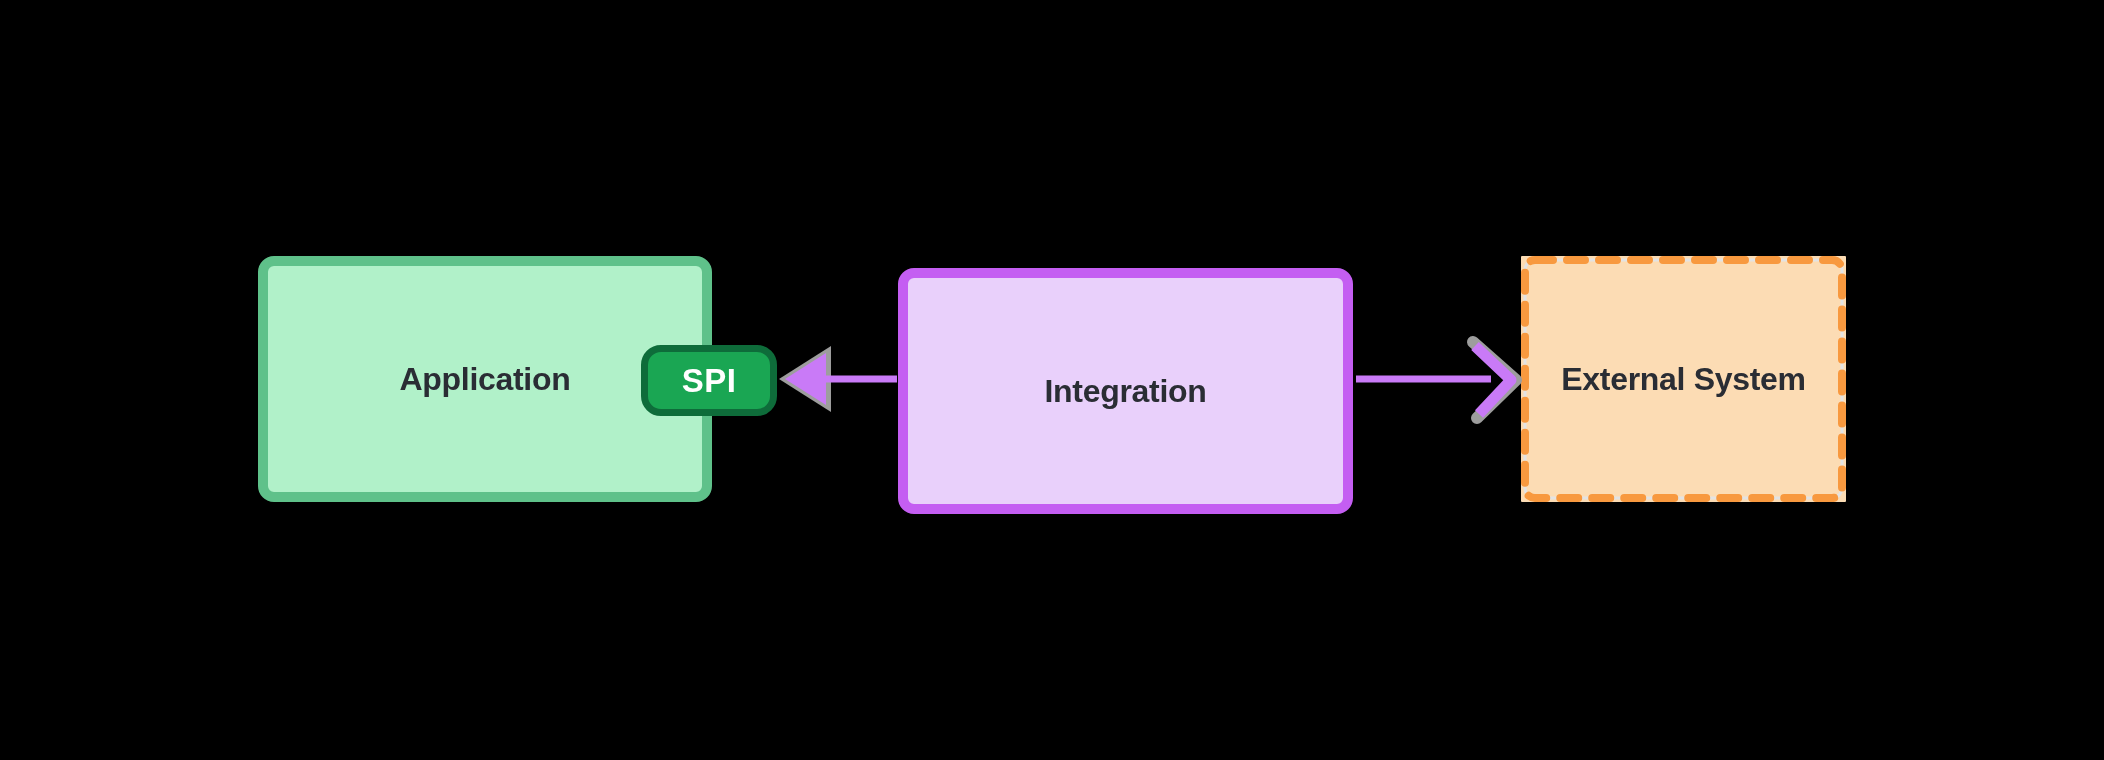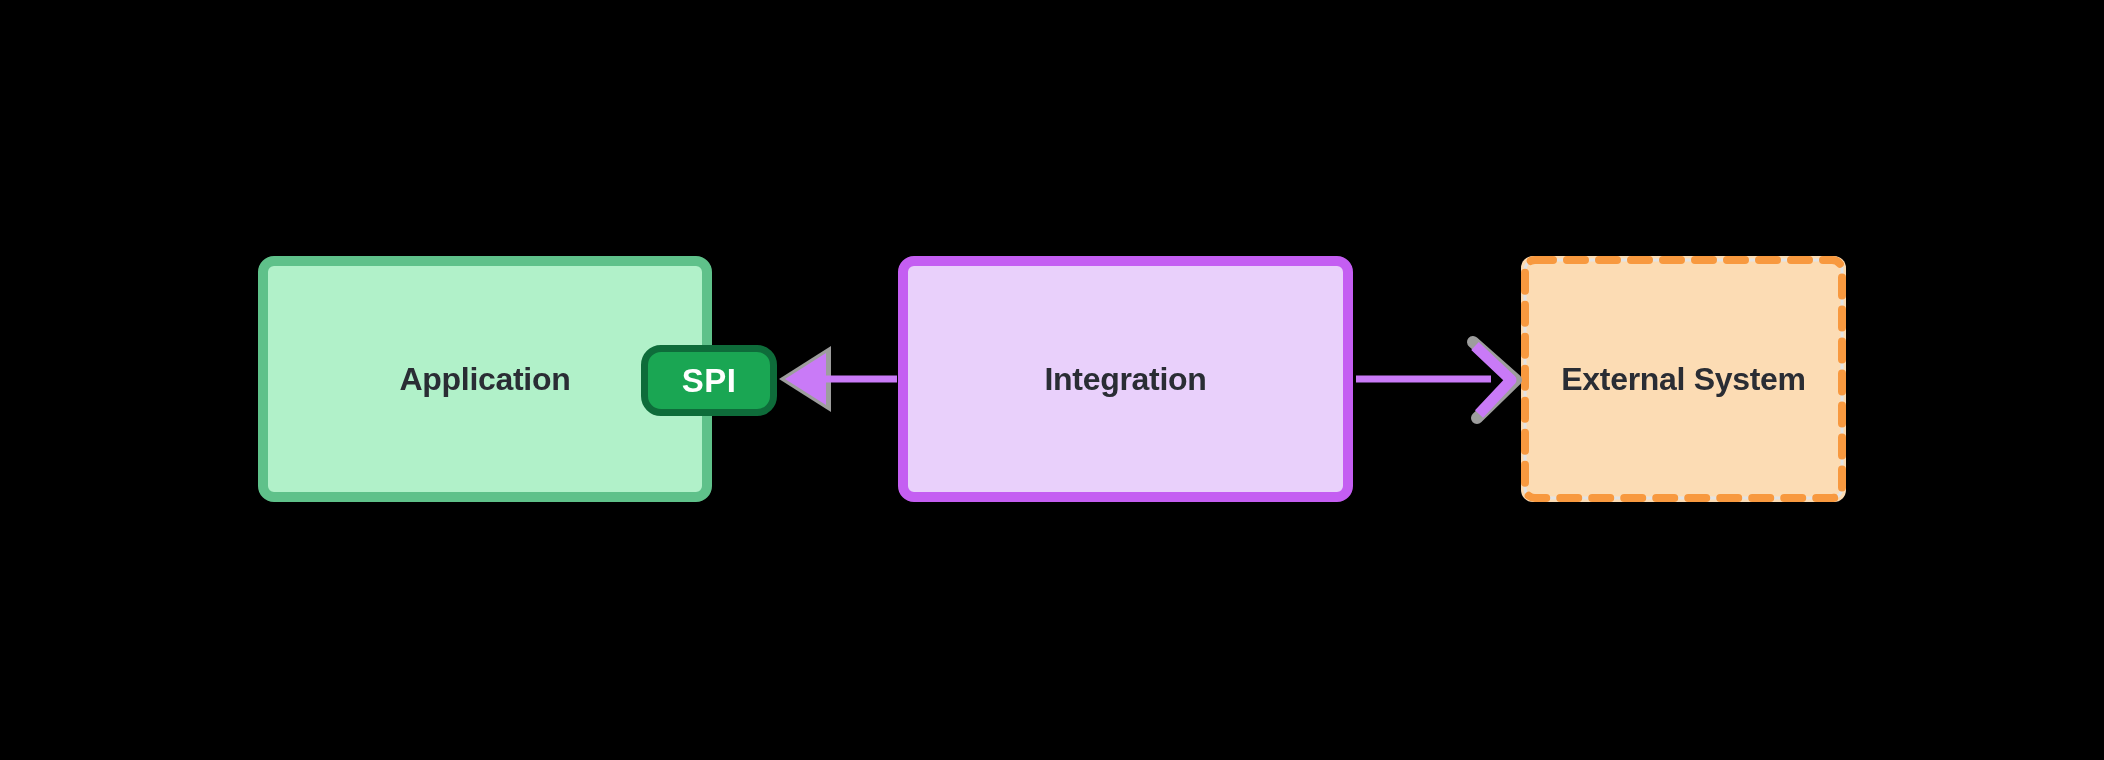--- a/index.html
+++ b/index.html
@@ -22,29 +22,29 @@
     color:#2a2d34;
     white-space:nowrap;
   }
   #node-application{
     left:258px;top:256px;width:454px;height:246px;
     background:#b1f1c9;
     border:10px solid #5fc18a;
     border-radius:16px;
   }
   #node-integration{
-    left:898px;top:256px;width:455px;height:246px;
+    left:898px;top:268px;width:455px;height:246px;
     background:#e9d0fb;
     border:10px solid #c45ef2;
     border-radius:16px;
   }
   #node-external{
     left:1521px;top:256px;width:325px;height:246px;
     background:#fcdcb4;
-    border-radius:12px;
+    border-radius:1px;
   }
   #node-external .dashed-border{
     position:absolute;inset:0;width:100%;height:100%;
     pointer-events:none;
   }
   #badge-spi{
     left:641px;top:345px;width:136px;height:71px;
     background:#1aa653;
     border:7px solid #0e6c3a;
     border-radius:20px;

